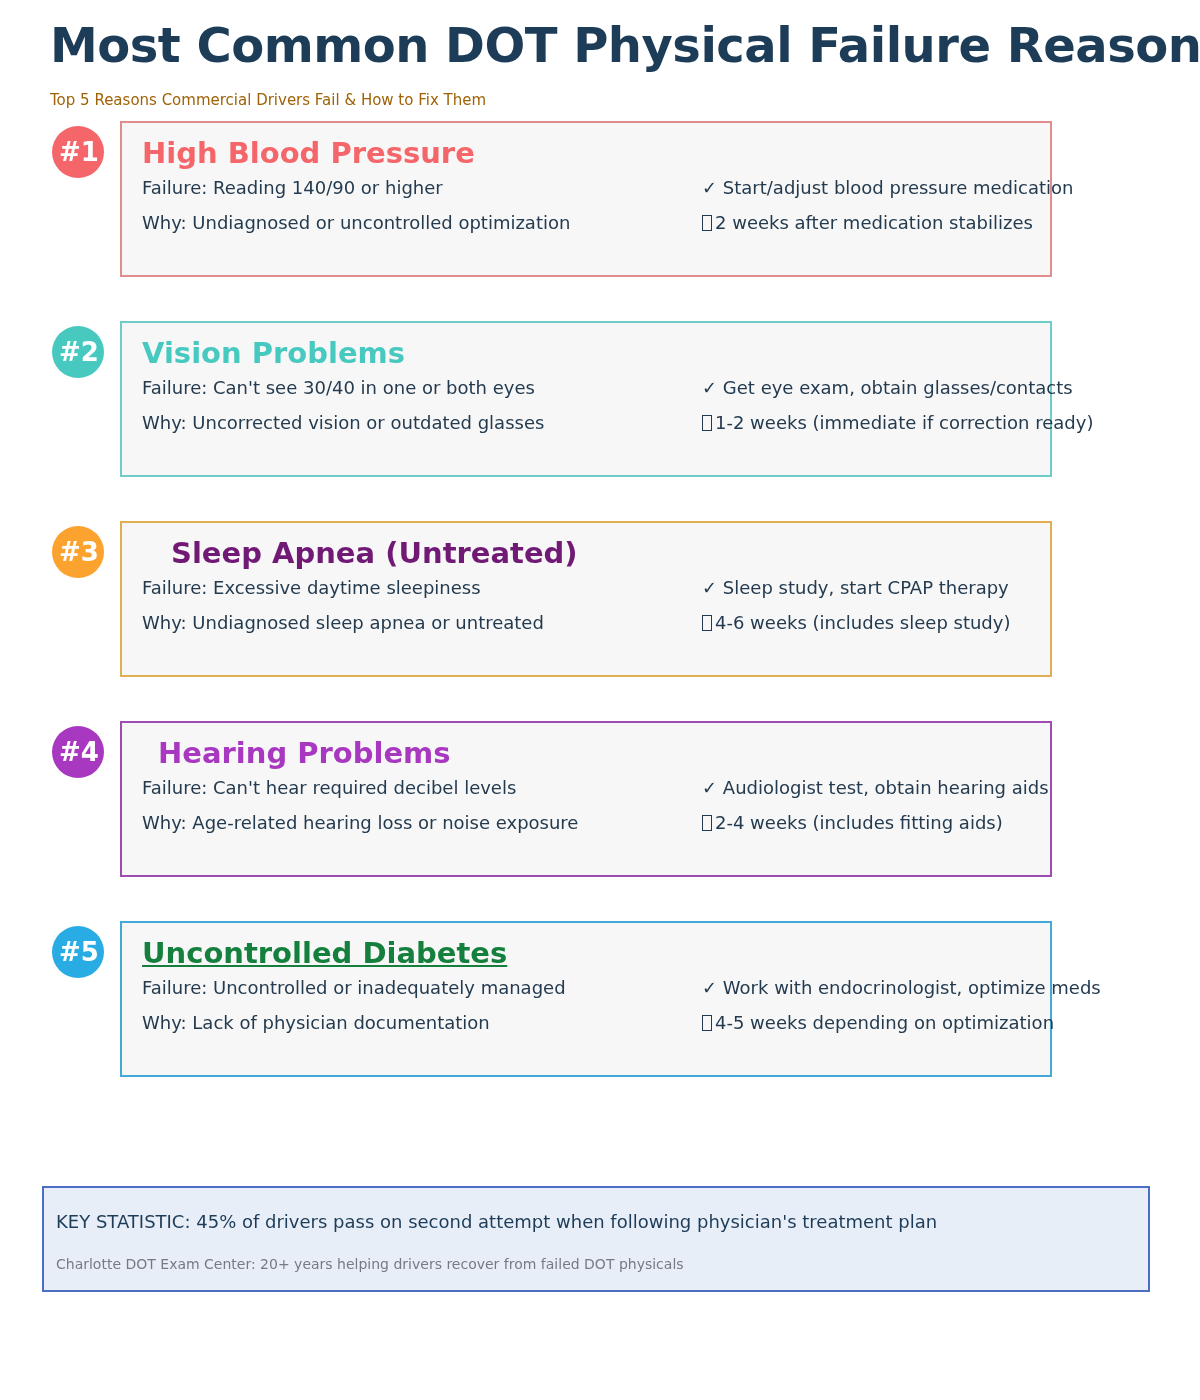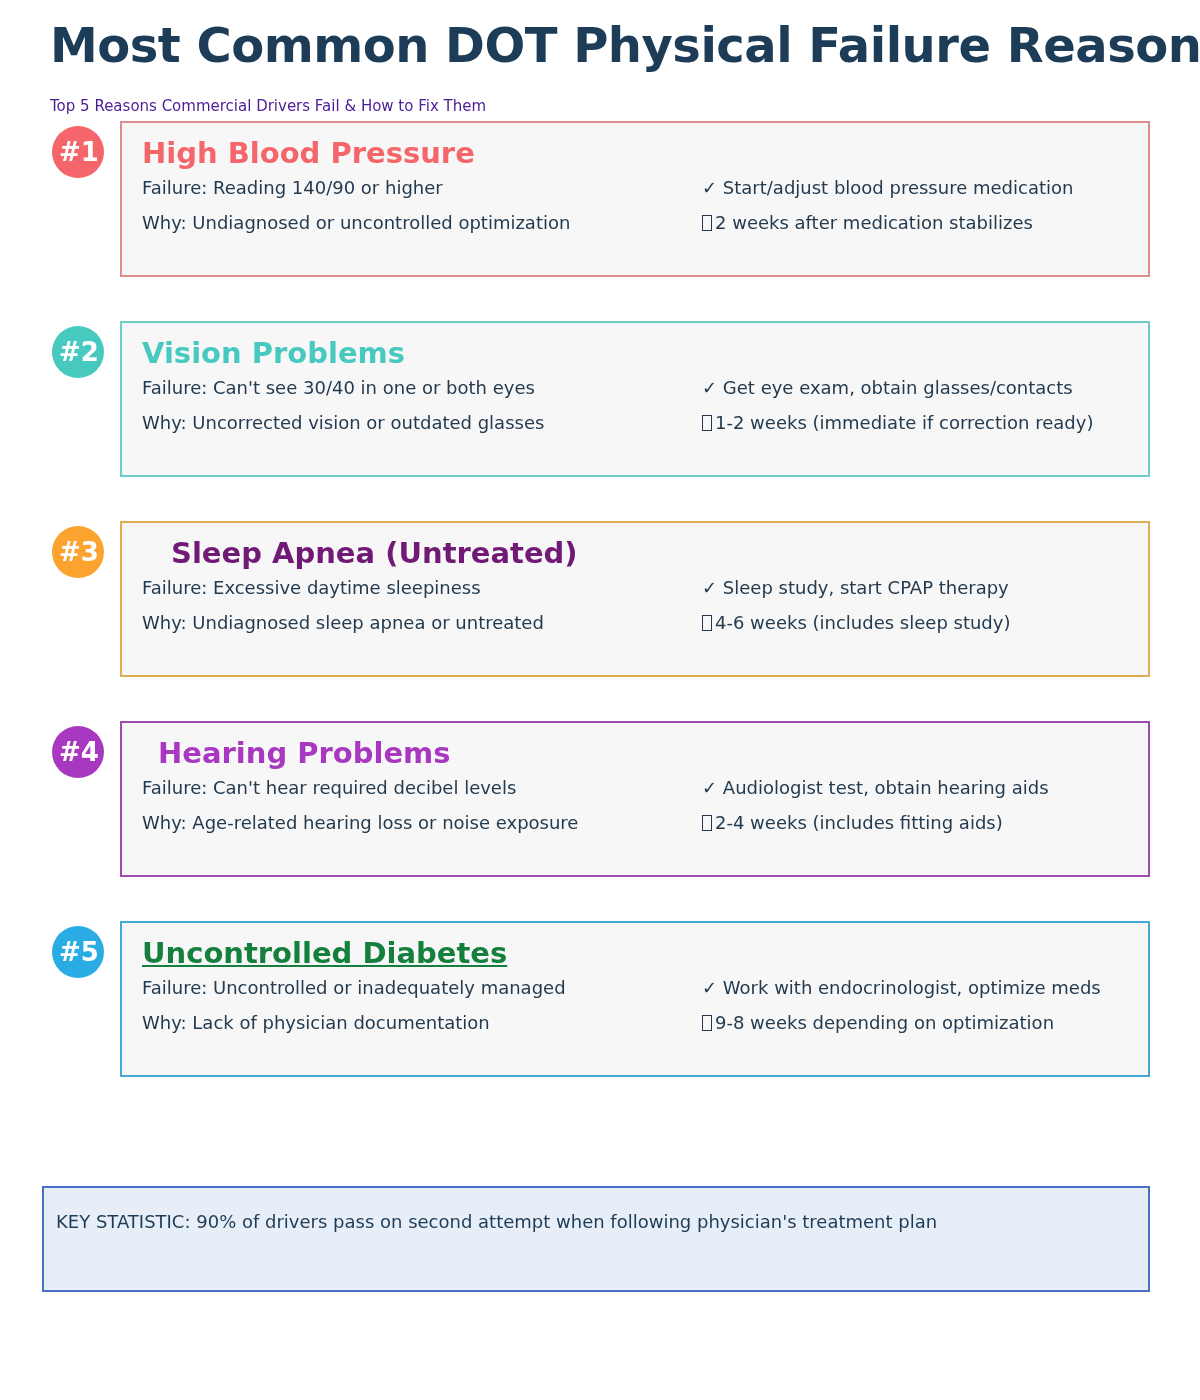--- a/index.html
+++ b/index.html
@@ -29,33 +29,33 @@
     font-size: 48px;
     font-weight: bold;
     color: #1d3c58;
     white-space: nowrap;
     letter-spacing: -0.5px;
     line-height: 1.05;
   }
   #page-subtitle {
     position: absolute;
     left: 50px;
-    top: 97px;
+    top: 91px;
     font-family: "DejaVu Sans", sans-serif;
     font-size: 15px;
     font-weight: normal;
-    color: #4c1d95;
+    color: #a16207;
     white-space: nowrap;
   }
 
   
   .card {
     position: absolute;
     left: 120px;
-    width: 1030px;
+    width: 932px;
     background: #f7f7f7;
     border: 2px solid #cccccc;
     box-sizing: border-box;
   }
   .card-inner {
     position: relative;
     width: 100%;
     height: 100%;
   }
   .card-title {
@@ -258,21 +258,22 @@
     <div class="card-left-col">
       <div class="line l1">Failure: Uncontrolled or inadequately managed</div>
       <div class="line l2">Why: Lack of physician documentation</div>
     </div>
     <div class="card-right-col">
       <div class="line l1">
         <span class="glyph-check">✓</span>
         <span>Work with endocrinologist, optimize meds</span>
       </div>
       <div class="line l2">
-        <span class="glyph-tofu"></span><span>9-8 weeks depending on optimization</span>
+        <span class="glyph-tofu"></span><span>4-5 weeks depending on optimization</span>
       </div>
     </div>
   </div>
 </div>
 
 <div id="stat-box">
-  <div id="stat-headline">KEY STATISTIC: 90% of drivers pass on second attempt when following physician's treatment plan</div>
+  <div id="stat-headline">KEY STATISTIC: 45% of drivers pass on second attempt when following physician's treatment plan</div>
+  <div id="stat-sub">Charlotte DOT Exam Center: 20+ years helping drivers recover from failed DOT physicals</div>
 </div>
 
 </body></html>

